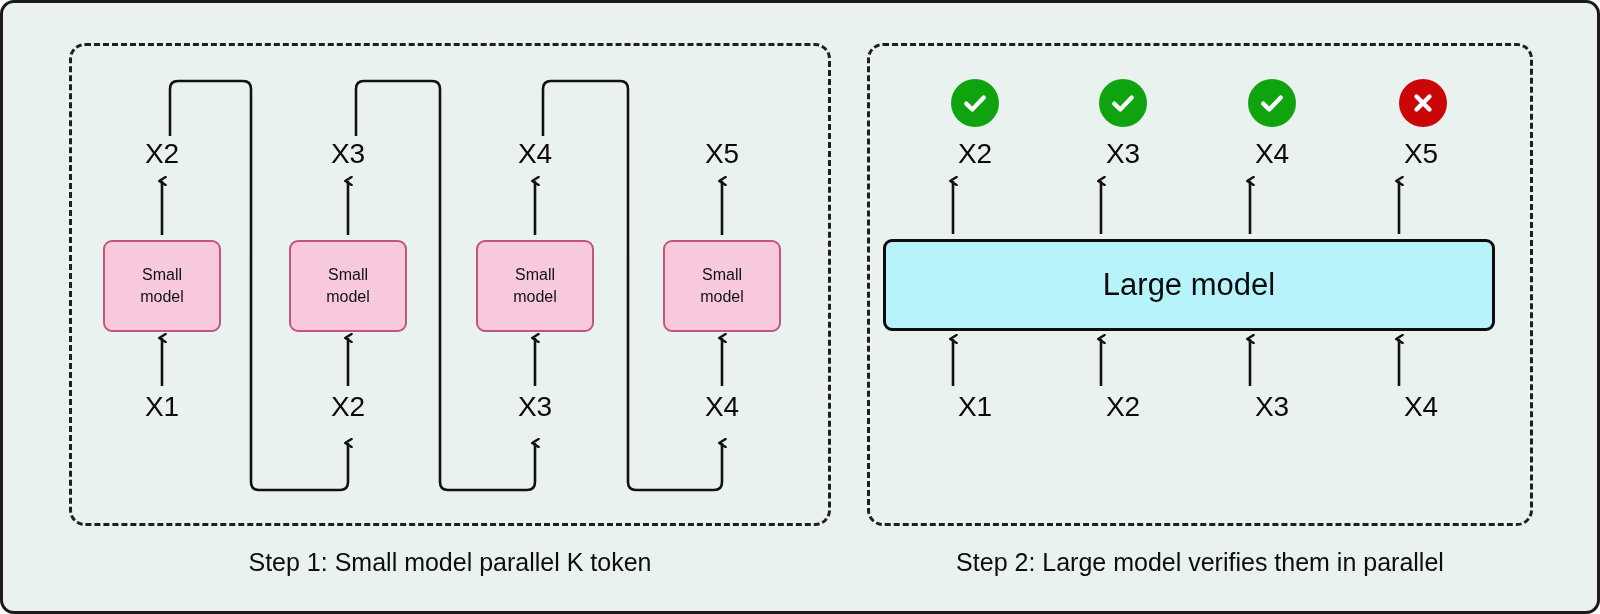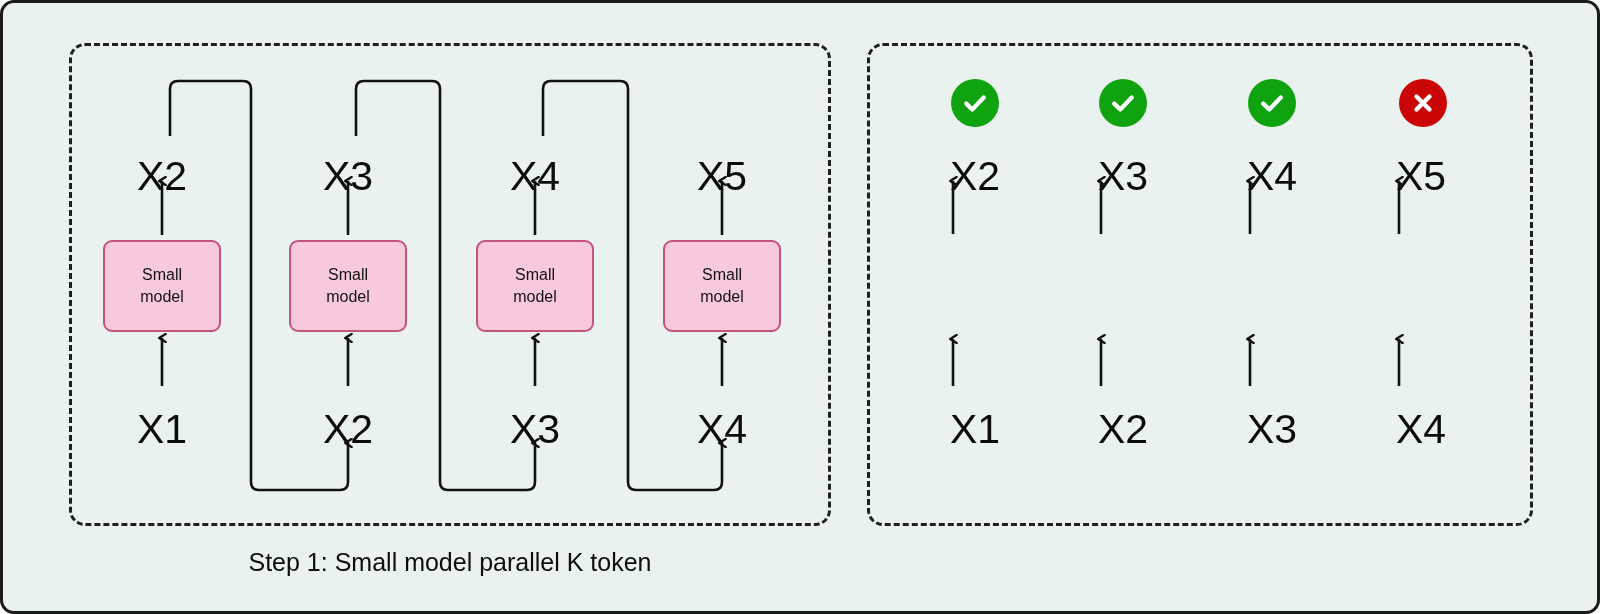--- a/index.html
+++ b/index.html
@@ -31,26 +31,25 @@
     font-size:25px;
     color:#0d0d0d;
     white-space:nowrap;
   }
   #caption-left{left:66px;top:545px;width:762px;}
   #caption-right{left:864px;top:545px;width:666px;}
 
   
   .token{
     position:absolute;
-    font-size:41px;
+    font-size:28px;
     color:#0b0b0b;
     text-align:center;
     width:90px;
     line-height:1;
-    margin-top:16px;
   }
 
   
   .small-model{
     position:absolute;
     width:118px;height:92px;
     background:#f8c9dd;
     border:2.5px solid #c2547d;
     border-radius:9px;
     box-sizing:border-box;
@@ -113,20 +112,23 @@
   <div class="token" style="left:114px;top:137px;">X2</div>
   <div class="token" style="left:300px;top:137px;">X3</div>
   <div class="token" style="left:487px;top:137px;">X4</div>
   <div class="token" style="left:674px;top:137px;">X5</div>
 
   <div class="token" style="left:114px;top:390px;">X1</div>
   <div class="token" style="left:300px;top:390px;">X2</div>
   <div class="token" style="left:487px;top:390px;">X3</div>
   <div class="token" style="left:674px;top:390px;">X4</div>
 
+  <div id="large-model">
+    <span>Large model</span>
+  </div>
 
   <div class="badge ok" style="left:948px;top:76px;">
     <svg width="30" height="30" viewBox="0 0 24 24">
       <path d="M5 12.5 L9.8 17.2 L19 7.6" fill="none" stroke="#ffffff" stroke-width="3.4" stroke-linecap="round" stroke-linejoin="round"></path>
     </svg>
   </div>
   <div class="badge ok" style="left:1096px;top:76px;">
     <svg width="30" height="30" viewBox="0 0 24 24">
       <path d="M5 12.5 L9.8 17.2 L19 7.6" fill="none" stroke="#ffffff" stroke-width="3.4" stroke-linecap="round" stroke-linejoin="round"></path>
     </svg>
@@ -181,14 +183,15 @@
       <line x1="1396" y1="231" x2="1396" y2="178" marker-end="url(#arrow)"></line>
 
       <line x1="950" y1="383" x2="950" y2="336" marker-end="url(#arrow)"></line>
       <line x1="1098" y1="383" x2="1098" y2="336" marker-end="url(#arrow)"></line>
       <line x1="1247" y1="383" x2="1247" y2="336" marker-end="url(#arrow)"></line>
       <line x1="1396" y1="383" x2="1396" y2="336" marker-end="url(#arrow)"></line>
     </g>
   </svg>
 
   <div class="caption" id="caption-left">Step 1: Small model parallel K token</div>
+  <div class="caption" id="caption-right">Step 2: Large model verifies them in parallel</div>
 
 </div>
 
 </body></html>

